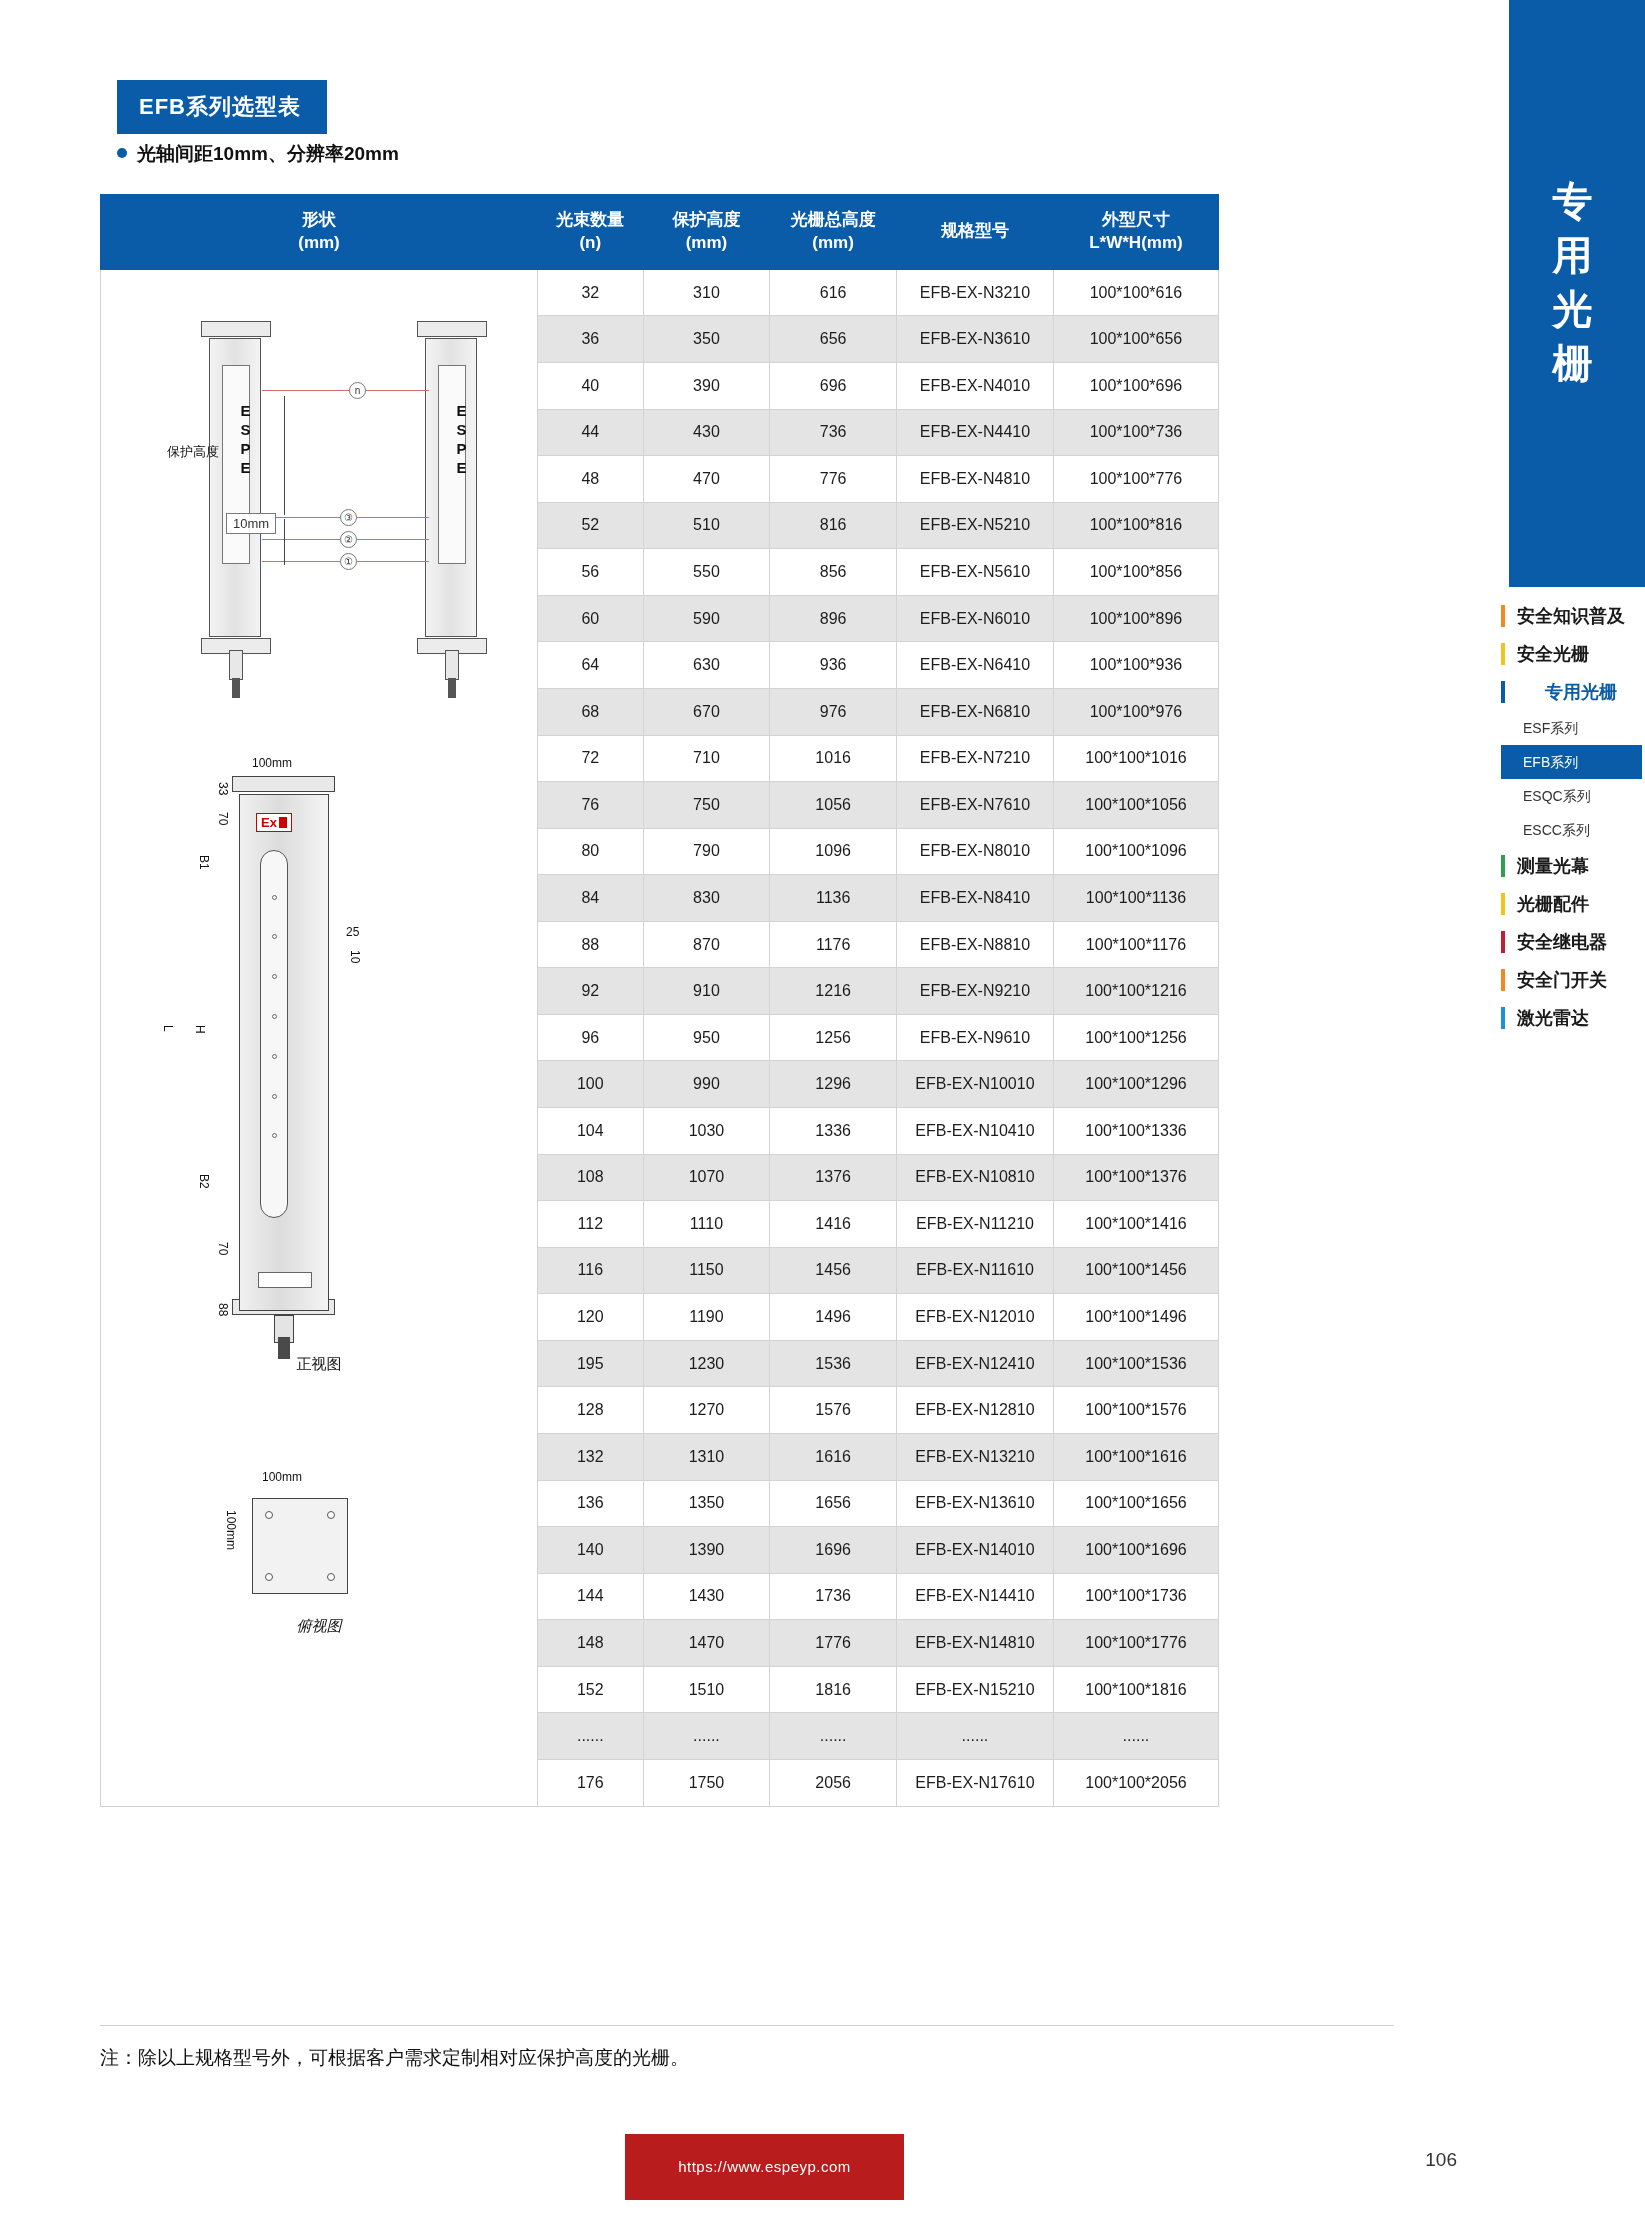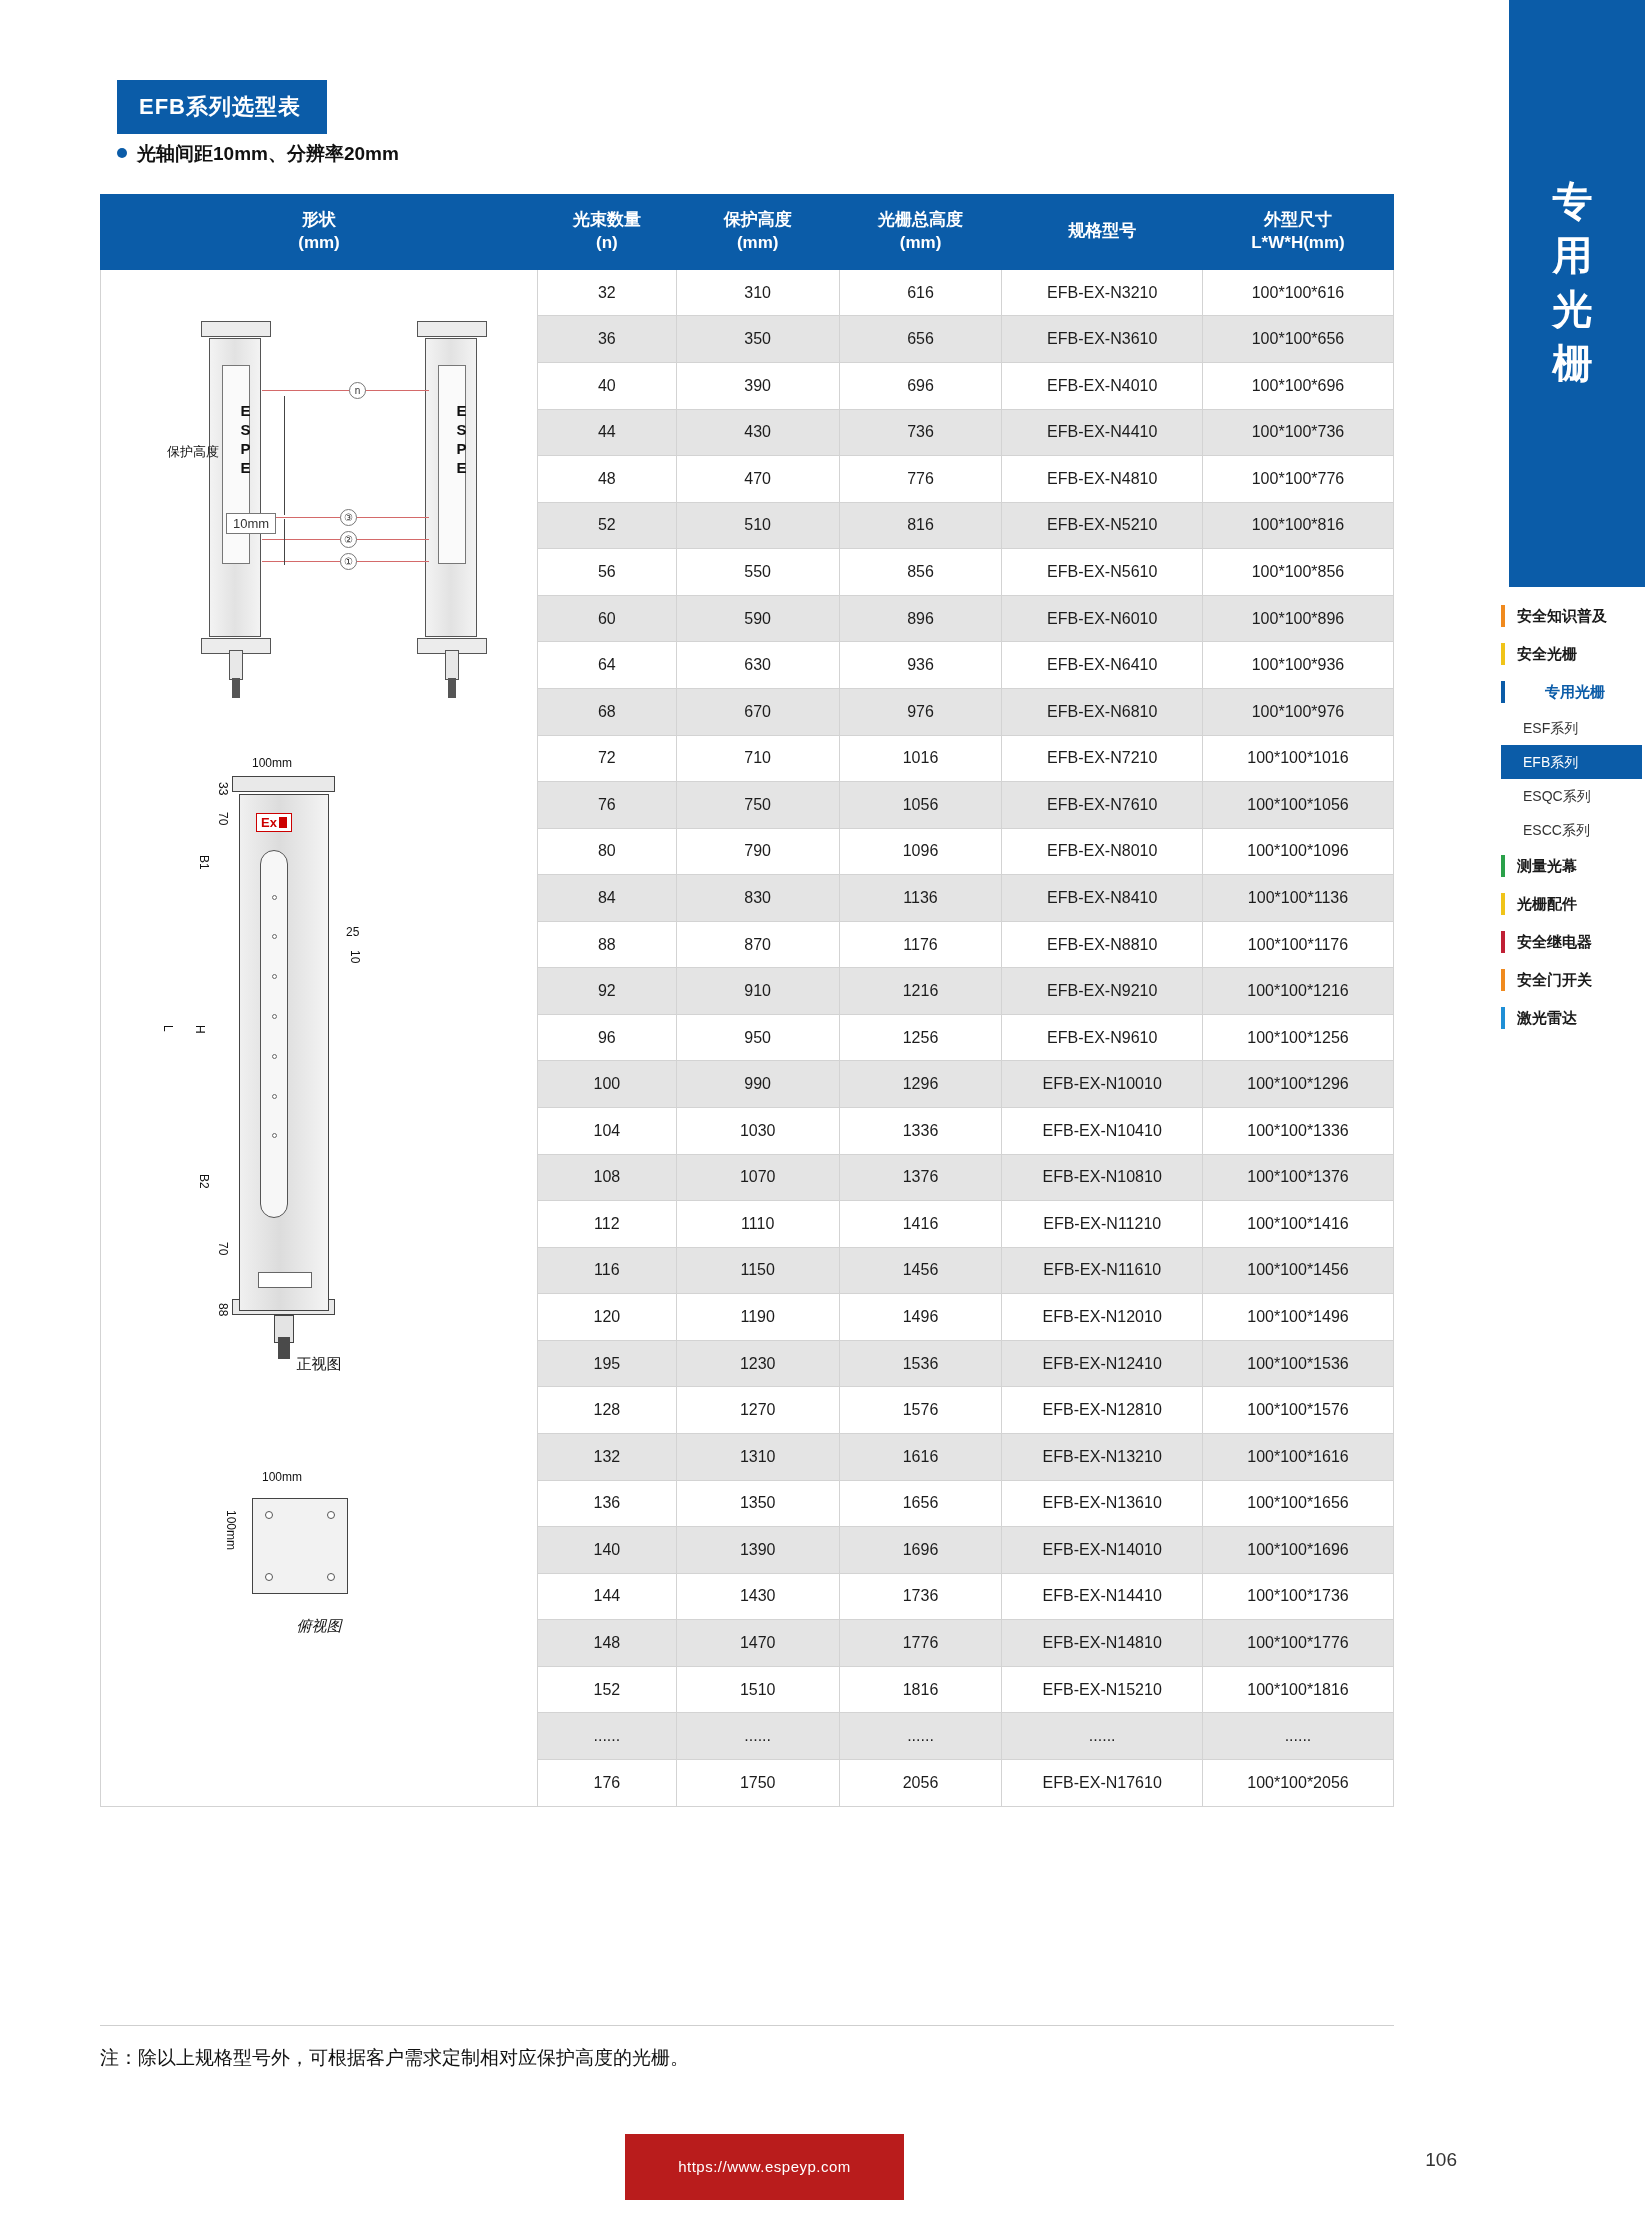--- a/index.html
+++ b/index.html
@@ -42,21 +42,21 @@
 
   .nav-list {
     position: absolute;
     right: 4px; top: 597px;
     width: 141px;
   }
   .nav-item {
     position: relative;
     height: 38px;
     line-height: 38px;
-    font-size: 15px;
+    font-size: 18px;
     padding-left: 16px;
     color: #1a1a1a;
     background: #ffffff;
   }
   .nav-item .bar {
     position: absolute; left: 0; top: 8px;
     width: 4px; height: 22px;
   }
   .nav-item.sub {
     font-size: 14px;
@@ -107,21 +107,21 @@
     background: #0b5ca8;
     margin-right: 10px;
     vertical-align: middle;
     position: relative; top: -2px;
   }
 
   
   table.spec {
     position: absolute;
     left: 100px; top: 194px;
-    width: 1294px;
+    width: 1119px;
     border-collapse: collapse;
     font-size: 16px;
   }
   table.spec th {
     background: #0b5ca8;
     color: #fff;
     font-weight: bold;
     font-size: 17px;
     border: 1px solid #0b5ca8;
     padding: 14px 4px;

